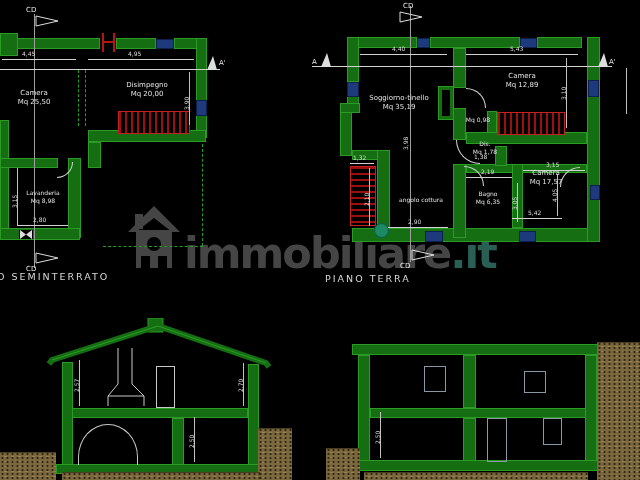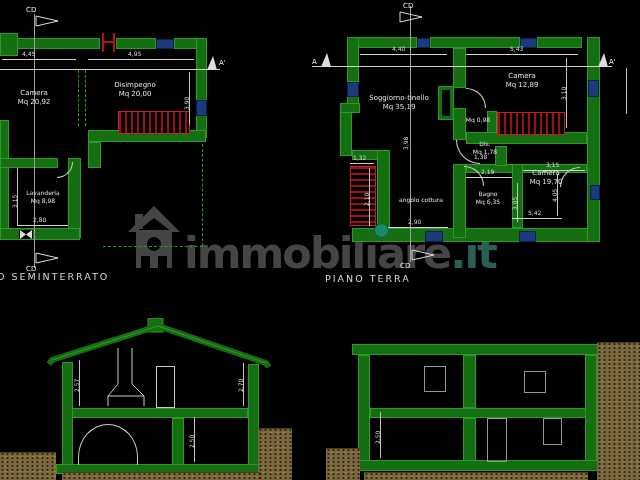--- a/index.html
+++ b/index.html
@@ -117,23 +117,23 @@
     <span class="dimtext" style="left:128px;top:51px">4,95</span>
     <div class="linev" style="left:189px;top:72px;height:53px"></div>
     <span class="dimtext v" style="left:184px;top:110px">3,90</span>
     <div class="linev" style="left:17px;top:168px;height:58px"></div>
     <span class="dimtext v" style="left:12px;top:208px">3,15</span>
     <div class="lineh" style="left:17px;top:225px;width:51px"></div>
     <span class="dimtext" style="left:33px;top:217px">2,80</span>
 
     <div class="roomlabel" style="left:6px;top:89px;width:56px">
       <div>Camera</div>
-      <div>Mq 20,92</div>
-    </div>
-    <div class="roomlabel" style="left:104px;top:81px;width:62px">
+      <div>Mq 25,50</div>
+    </div>
+    <div class="roomlabel" style="left:116px;top:81px;width:62px">
       <div>Disimpegno</div>
       <div>Mq 20,00</div>
     </div>
     <div class="roomlabel small" style="left:18px;top:189px;width:50px">
       <div>Lavanderia</div>
       <div>Mq 8,98</div>
     </div>
     <span class="floorlabel" style="left:-3px;top:271px">O SEMINTERRATO</span>
   </div>
 
@@ -238,21 +238,21 @@
     <div class="roomlabel small" style="left:468px;top:140px;width:34px">
       <div>Dis.</div>
       <div>Mq 1,78</div>
     </div>
     <div class="roomlabel small" style="left:466px;top:190px;width:44px">
       <div>Bagno</div>
       <div>Mq 6,35</div>
     </div>
     <div class="roomlabel" style="left:518px;top:169px;width:56px">
       <div>Camera</div>
-      <div>Mq 19,70</div>
+      <div>Mq 17,57</div>
     </div>
     <div class="roomlabel small" style="left:390px;top:196px;width:62px">
       <div>angolo cottura</div>
     </div>
     <span class="floorlabel" style="left:325px;top:273px">PIANO TERRA</span>
   </div>
 
   <div class="abs">
     <svg class="abs" style="left:45px;top:318px" width="232" height="54">
       <rect x="103" y="0" width="15" height="14" fill="#156f12" stroke="#2b9b26"></rect>

